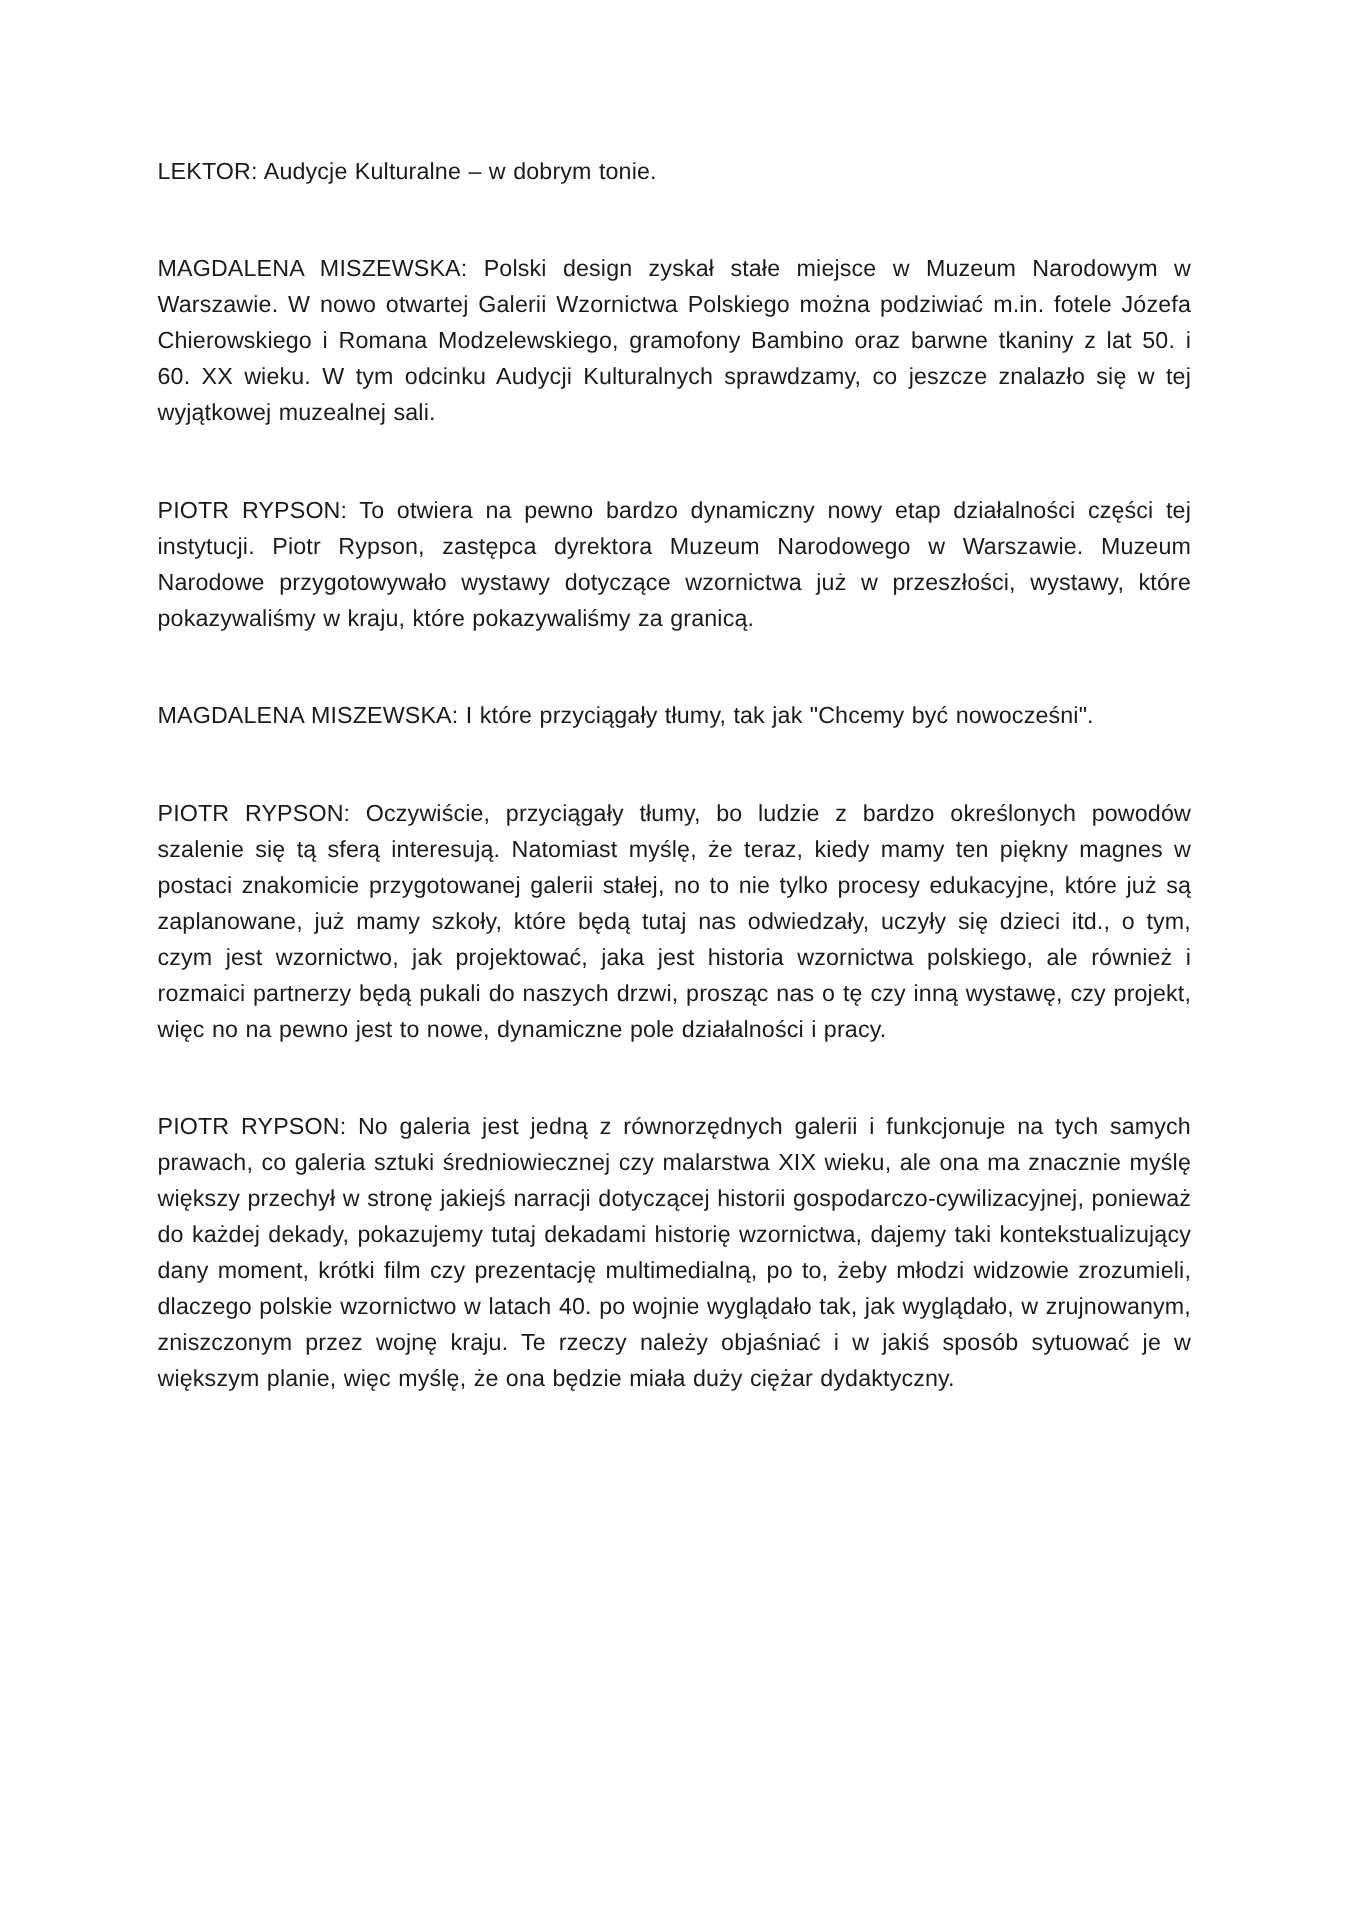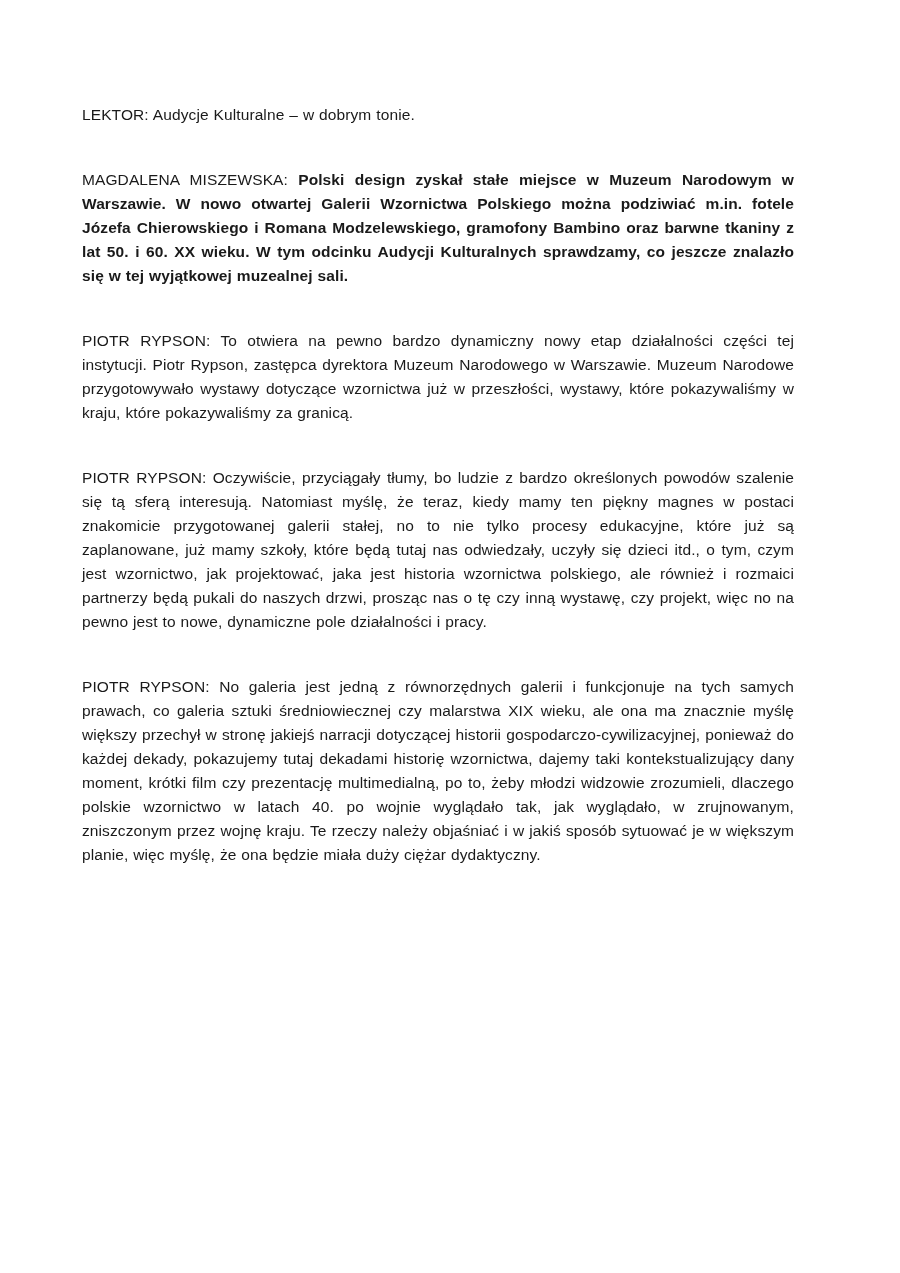--- a/index.html
+++ b/index.html
@@ -11,55 +11,56 @@
     width: 900px;
     height: 1273px;
     overflow: hidden;
     font-family: "Liberation Sans", "DejaVu Sans", sans-serif;
     color: #1a1a1a;
   }
   .page {
     box-sizing: border-box;
     width: 900px;
     height: 1273px;
-    padding: 103px 106px 40px 82px;
+    padding: 103px 106px 40px 105px;
     background: #ffffff;
   }
   .para {
     margin: 0 0 41px 0;
     font-size: 15.5px;
     line-height: 24px;
     text-align: justify;
     letter-spacing: 0.1px;
     word-spacing: 0.5px;
   }
   .para:last-child {
     margin-bottom: 0;
   }
   .speaker {
     font-weight: 400;
   }
   .speech {
     font-weight: 400;
   }
   .speech.bold {
-    font-weight: 700;
+    font-weight: 400;
   }
 </style>
 </head>
 <body>
 
 <div class="page">
 
   <p class="para"><span class="speaker">LEKTOR:</span> <span class="speech">Audycje Kulturalne – w dobrym tonie.</span></p>
 
   <p class="para"><span class="speaker">MAGDALENA MISZEWSKA:</span> <span class="speech bold">Polski design zyskał stałe miejsce w Muzeum Narodowym w Warszawie. W nowo otwartej Galerii Wzornictwa Polskiego można podziwiać m.in. fotele Józefa Chierowskiego i Romana Modzelewskiego, gramofony Bambino oraz barwne tkaniny z lat 50. i 60. XX wieku. W tym odcinku Audycji Kulturalnych sprawdzamy, co jeszcze znalazło się w tej wyjątkowej muzealnej sali.</span></p>
 
   <p class="para"><span class="speaker">PIOTR RYPSON:</span> <span class="speech">To otwiera na pewno bardzo dynamiczny nowy etap działalności części tej instytucji. Piotr Rypson, zastępca dyrektora Muzeum Narodowego w Warszawie. Muzeum Narodowe przygotowywało wystawy dotyczące wzornictwa już w przeszłości, wystawy, które pokazywaliśmy w kraju, które pokazywaliśmy za granicą.</span></p>
 
+  <p class="para"><span class="speaker">MAGDALENA MISZEWSKA:</span> <span class="speech bold">I które przyciągały tłumy, tak jak "Chcemy być nowocześni".</span></p>
 
   <p class="para"><span class="speaker">PIOTR RYPSON:</span> <span class="speech">Oczywiście, przyciągały tłumy, bo ludzie z bardzo określonych powodów szalenie się tą sferą interesują. Natomiast myślę, że teraz, kiedy mamy ten piękny magnes w postaci znakomicie przygotowanej galerii stałej, no to nie tylko procesy edukacyjne, które już są zaplanowane, już mamy szkoły, które będą tutaj nas odwiedzały, uczyły się dzieci itd., o tym, czym jest wzornictwo, jak projektować, jaka jest historia wzornictwa polskiego, ale również i rozmaici partnerzy będą pukali do naszych drzwi, prosząc nas o tę czy inną wystawę, czy projekt, więc no na pewno jest to nowe, dynamiczne pole działalności i pracy.</span></p>
 
 
   <p class="para"><span class="speaker">PIOTR RYPSON:</span> <span class="speech">No galeria jest jedną z równorzędnych galerii i funkcjonuje na tych samych prawach, co galeria sztuki średniowiecznej czy malarstwa XIX wieku, ale ona ma znacznie myślę większy przechył w stronę jakiejś narracji dotyczącej historii gospodarczo-cywilizacyjnej, ponieważ do każdej dekady, pokazujemy tutaj dekadami historię wzornictwa, dajemy taki kontekstualizujący dany moment, krótki film czy prezentację multimedialną, po to, żeby młodzi widzowie zrozumieli, dlaczego polskie wzornictwo w latach 40. po wojnie wyglądało tak, jak wyglądało, w zrujnowanym, zniszczonym przez wojnę kraju. Te rzeczy należy objaśniać i w jakiś sposób sytuować je w większym planie, więc myślę, że ona będzie miała duży ciężar dydaktyczny.</span></p>
 
 
 </div>
 
 </body></html>

